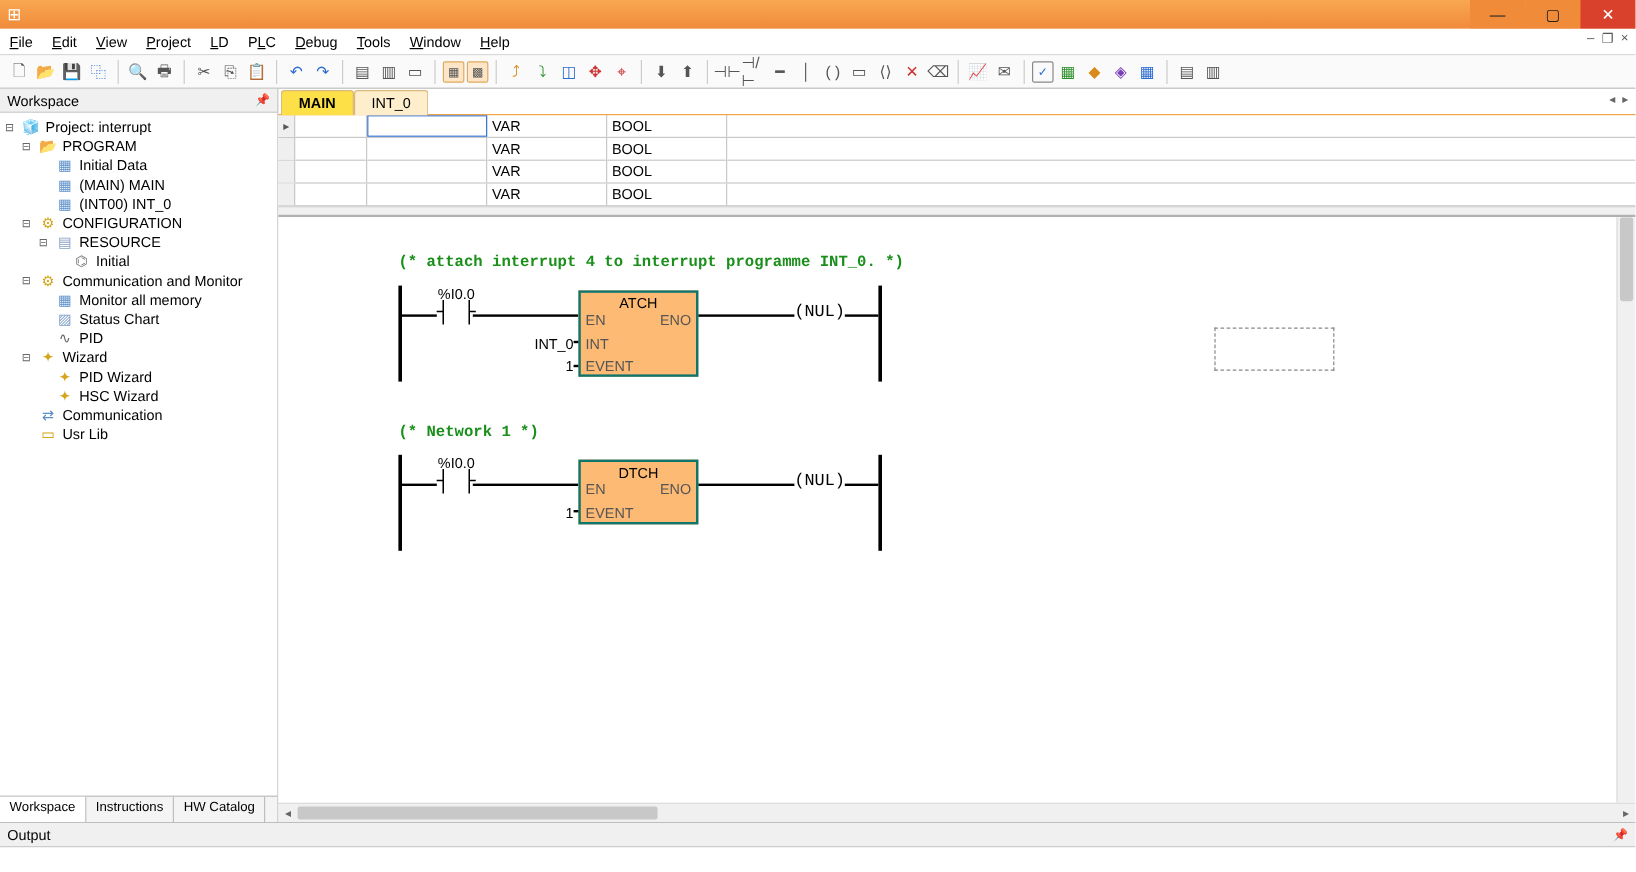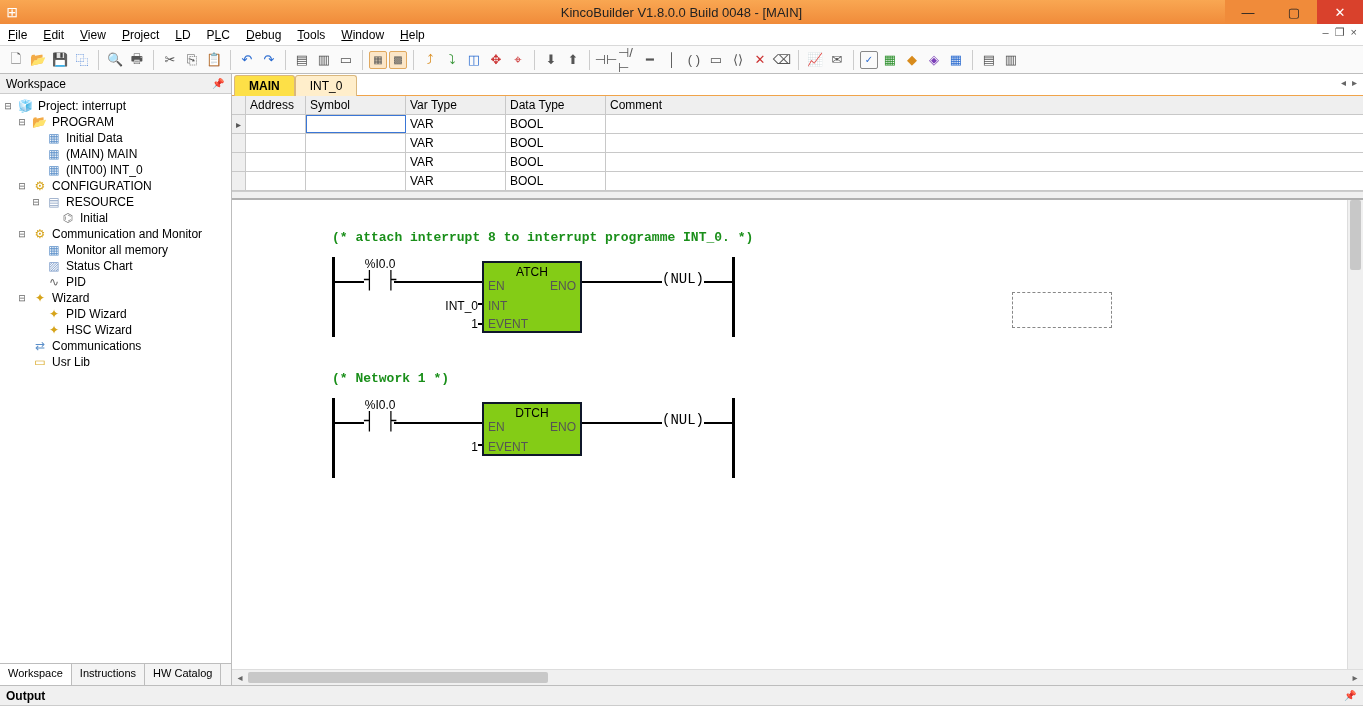--- a/index.html
+++ b/index.html
@@ -159,22 +159,22 @@
 .rail.right{left:400px;}
 .hwire{position:absolute; height:2px; background:#000;}
 .contact{
   position:absolute; top:12px;
   display:flex; flex-direction:column; align-items:center;
   font-size:12px;
 }
 .contact .sym{ font-family:"Courier New",monospace; font-size:18px; line-height:14px;}
 .contact .lbl{ position:absolute; top:-16px; font-size:12px; white-space:nowrap;}
 .block{
-  position:absolute; background:#84cc16;
-  border:2px solid #0f172a;
+  position:absolute; background:#fdba74;
+  border:2px solid #0f766e;
 }
 .block .bname{ text-align:center; font-size:12px; padding:2px 0;}
 .block .pin{position:absolute; font-size:12px;}
 .coil{
   position:absolute; top:10px;
   font-family:"Courier New",monospace; font-size:14px;
 }
 .plabel{position:absolute; font-size:12px; text-align:right;}
 .sel-marquee{
   position:absolute; border:1px dashed #888;
@@ -193,39 +193,38 @@
 .ladder-hscroll .arrow{position:absolute; top:0;bottom:0;width:16px;display:flex;align-items:center;justify-content:center;font-size:10px;color:#666;cursor:pointer;}
 .ladder-hscroll .arrow.l{left:0;}
 .ladder-hscroll .arrow.r{right:0;}
 .ladder-hscroll .track{position:absolute;left:16px;right:16px;top:2px;bottom:2px;}
 .ladder-hscroll .thumb{position:absolute;left:0;width:300px;top:0;bottom:0;background:#c8c8c8;border-radius:2px;}
 
 .output-panel{
   height:24px; border-top:1px solid #bdbdbd;
   display:flex; flex-direction:column;
 }
-.output-panel .panel-header{border-top:none;font-weight:bold;}
+.output-panel .panel-header{border-top:none;}
 .folder-open::before{content:"📂";}
 .file-icon::before{content:"▦"; color:#5b8fc9;}
 .gear-icon::before{content:"⚙"; color:#d6a319;}
 .db-icon::before{content:"▤"; color:#8aa0c2;}
 .hw-icon::before{content:"⌬"; color:#777;}
 .var-icon::before{content:"ⓥ"; color:#555;}
 .chart-icon::before{content:"▨"; color:#7a9bc9;}
 .pid-icon::before{content:"∿"; color:#666;}
 .wiz-icon::before{content:"✦"; color:#d6a319;}
 .comm-icon::before{content:"⇄"; color:#5b8fc9;}
 .lib-icon::before{content:"▭"; color:#d6a319;}
 </style>
 </head>
 <body>
 
 <div class="titlebar">
   <div class="app-icon">⊞</div>
-  <div class="title-text">KincoBuilder V1.8.0.0 Build 0048 - [MAIN]</div>
   <div class="win-controls">
     <div class="win-btn min">—</div>
     <div class="win-btn max">▢</div>
     <div class="win-btn close">✕</div>
   </div>
 </div>
 
 <div class="menubar">
   <div class="menuitem"><span class="u">F</span><span>ile</span></div>
   <div class="menuitem"><span class="u">E</span>dit</div>
@@ -377,21 +376,21 @@
           <span class="label">PID Wizard</span>
         </div>
       <div class="tree-item indent2">
           <span class="expander"></span>
           <span class="icon wiz-icon"></span>
           <span class="label">HSC Wizard</span>
         </div>
       <div class="tree-item indent1">
           <span class="expander"></span>
           <span class="icon comm-icon"></span>
-          <span class="label">Communications</span>
+          <span class="label">Communication</span>
         </div>
       <div class="tree-item indent1">
           <span class="expander"></span>
           <span class="icon lib-icon"></span>
           <span class="label">Usr Lib</span>
         </div>
     </div>
     <div class="ws-tabs">
       <div class="ws-tab active">Workspace</div>
       <div class="ws-tab">Instructions</div>
@@ -403,28 +402,20 @@
     <div class="doc-tabs">
       <div class="doc-tab active">MAIN</div>
       <div class="doc-tab inactive">INT_0</div>
       <div class="tab-nav">
         <span>◂</span>
         <span>▸</span>
       </div>
     </div>
 
     <div class="var-grid">
-      <div class="grid-row header">
-        <div class="grid-rowhead"></div>
-        <div class="cell c-addr">Address</div>
-        <div class="cell c-sym">Symbol</div>
-        <div class="cell c-vt">Var Type</div>
-        <div class="cell c-dt">Data Type</div>
-        <div class="cell c-cmt">Comment</div>
-      </div>
       <div class="grid-row">
         <div class="grid-rowhead cur">▸</div>
         <div class="cell c-addr"></div>
         <div class="cell c-sym sel"></div>
         <div class="cell c-vt">VAR</div>
         <div class="cell c-dt">BOOL</div>
         <div class="cell c-cmt"></div>
       </div>
       <div class="grid-row">
         <div class="grid-rowhead"></div>
@@ -450,21 +441,21 @@
         <div class="cell c-dt">BOOL</div>
         <div class="cell c-cmt"></div>
       </div>
     </div>
     <div class="grid-divider"></div>
 
     <div class="ladder-area">
       <div class="sel-marquee"></div>
 
       <div class="network">
-        <div class="net-comment">(* attach interrupt 8 to interrupt programme INT_0. *)</div>
+        <div class="net-comment">(* attach interrupt 4 to interrupt programme INT_0. *)</div>
         <div class="rung">
           <div class="rail left"></div>
           <div class="rail right"></div>
           <div class="hwire" style="left:2px;top:20px;width:30px;"></div>
           <div class="contact" style="left:32px;">
             <div class="lbl">%I0.0</div>
             <div class="sym">┤&nbsp;├</div>
           </div>
           <div class="hwire" style="left:62px;top:20px;width:88px;"></div>
           <div class="block" style="left:150px;top:0;width:100px;height:72px;">

